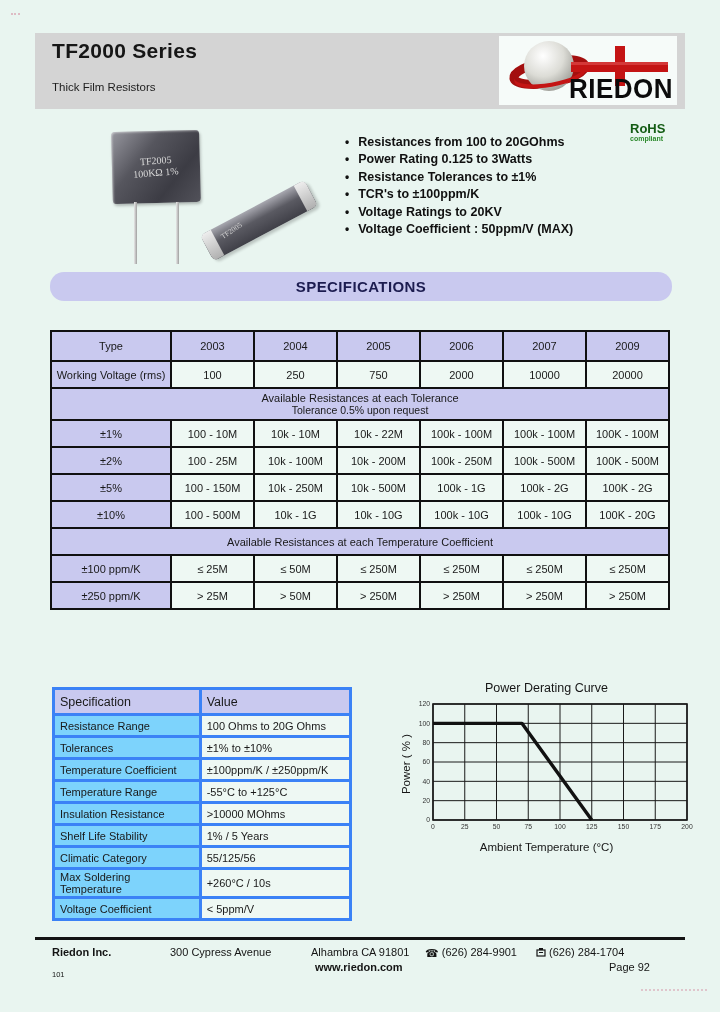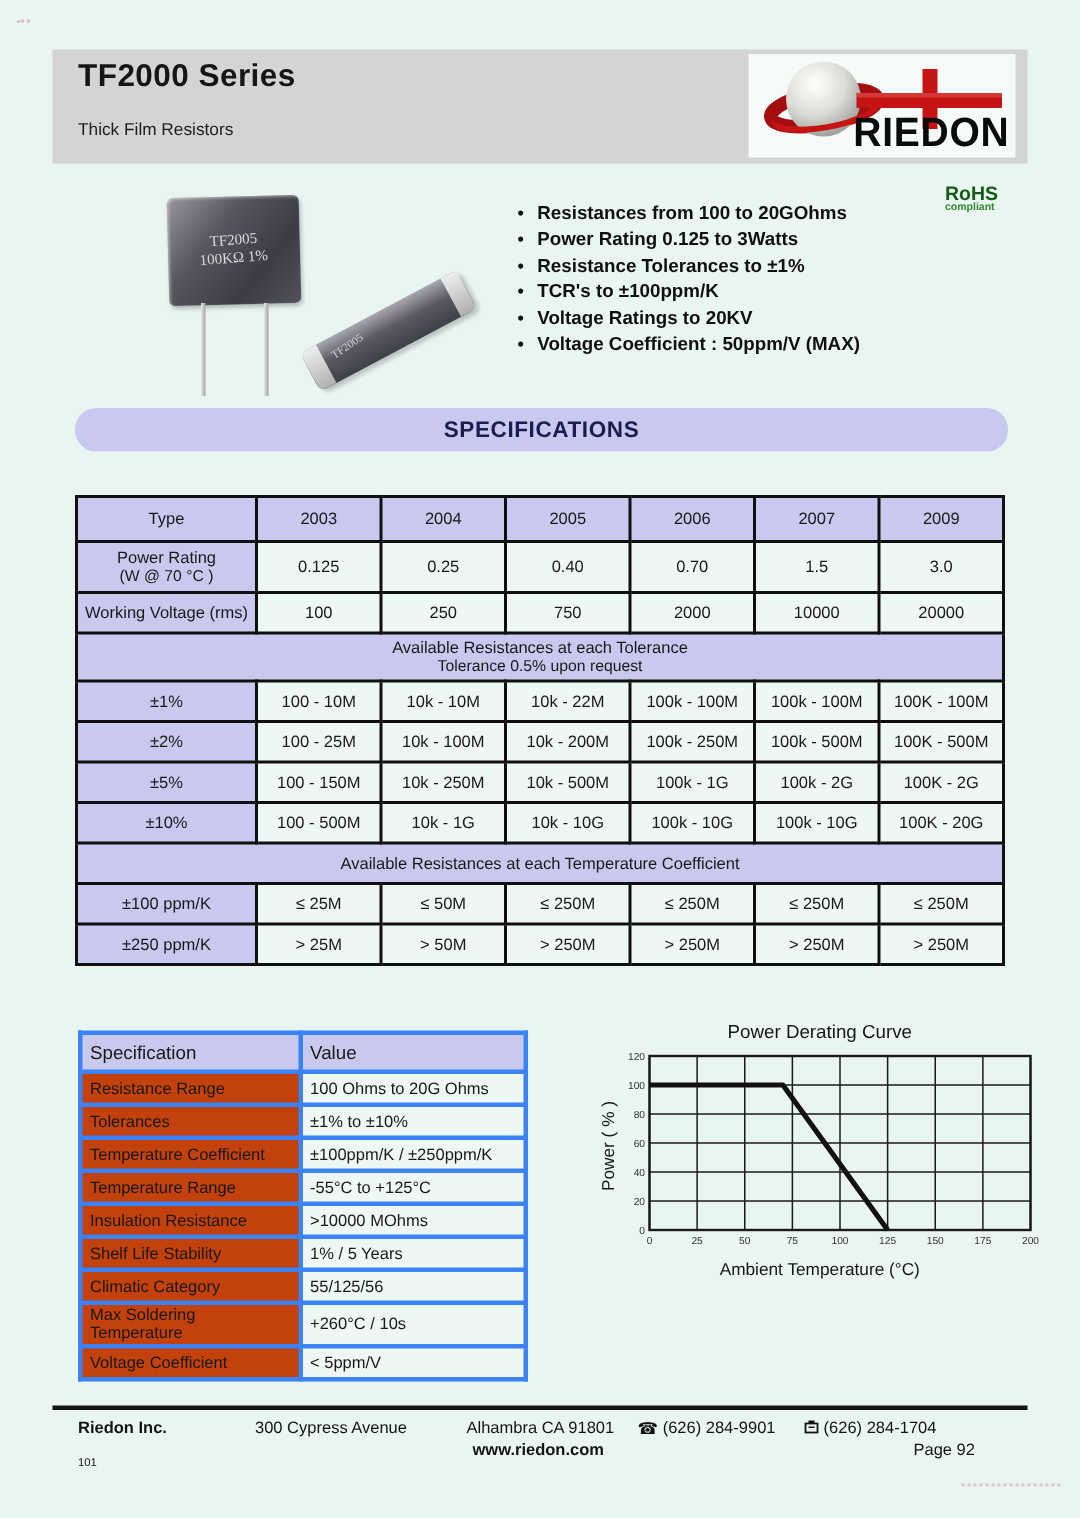--- a/index.html
+++ b/index.html
@@ -50,21 +50,21 @@
 
   
   .main-table { position:absolute; left:50px; top:330px; width:620px; border-collapse:collapse; table-layout:fixed; font-size:11px; }
   .main-table td { border:2px solid #101010; text-align:center; vertical-align:middle; padding:0 2px; background:#eef8f3; color:#191919; }
   .main-table td.lav { background:#c9c9ef; }
   .main-table td .sub { font-size:10.5px; }
 
   
   .spec-table { position:absolute; left:52px; top:687px; width:300px; border-collapse:collapse; font-size:11px; border:2px solid #101010; }
   .spec-table td { border:3px solid #3b82f6; padding:1px 5px; height:17px; vertical-align:middle; color:#191919; }
-  .spec-table td.lav { background:#c2410c; }
+  .spec-table td.lav { background:#7dd3fc; }
   .spec-table td.val { background:#eef8f3; }
   .spec-table tr.hd td { height:21px; font-size:12.5px; background:#c9c9ef; }
 
   
   .chart { position:absolute; left:393px; top:681px; width:307px; height:190px; }
   .chart-title { position:absolute; top:0; left:0; width:100%; text-align:center; font-size:12.5px; color:#161616; }
   .chart-svg { position:absolute; left:8px; top:17px; }
   .chart-xlabel { position:absolute; top:160px; left:0; width:100%; text-align:center; font-size:11.5px; color:#161616; }
   .chart-ylabel { position:absolute; left:-51px; top:76px; width:130px; height:14px; text-align:center; font-size:11.5px; color:#161616; transform:rotate(-90deg); }
 
@@ -156,32 +156,20 @@
     </colgroup>
     <tbody id="main-table-body">
         <tr>
           <td class="lav" style="height: 28px;">Type</td>
           <td class="lav" style="height: 28px;">2003</td>
           <td class="lav" style="height: 28px;">2004</td>
           <td class="lav" style="height: 28px;">2005</td>
           <td class="lav" style="height: 28px;">2006</td>
           <td class="lav" style="height: 28px;">2007</td>
           <td class="lav" style="height: 28px;">2009</td>
-        </tr>
-        <tr>
-          <td class="lav" style="height: 32px;">
-            <div>Power Rating</div>
-            <div class="sub">(W @ 70 °C )</div>
-          </td>
-          <td>0.125</td>
-          <td>0.25</td>
-          <td>0.40</td>
-          <td>0.70</td>
-          <td>1.5</td>
-          <td>3.0</td>
         </tr>
         <tr>
           <td class="lav" style="height: 25px;">Working Voltage (rms)</td>
           <td>100</td>
           <td>250</td>
           <td>750</td>
           <td>2000</td>
           <td>10000</td>
           <td>20000</td>
         </tr>

